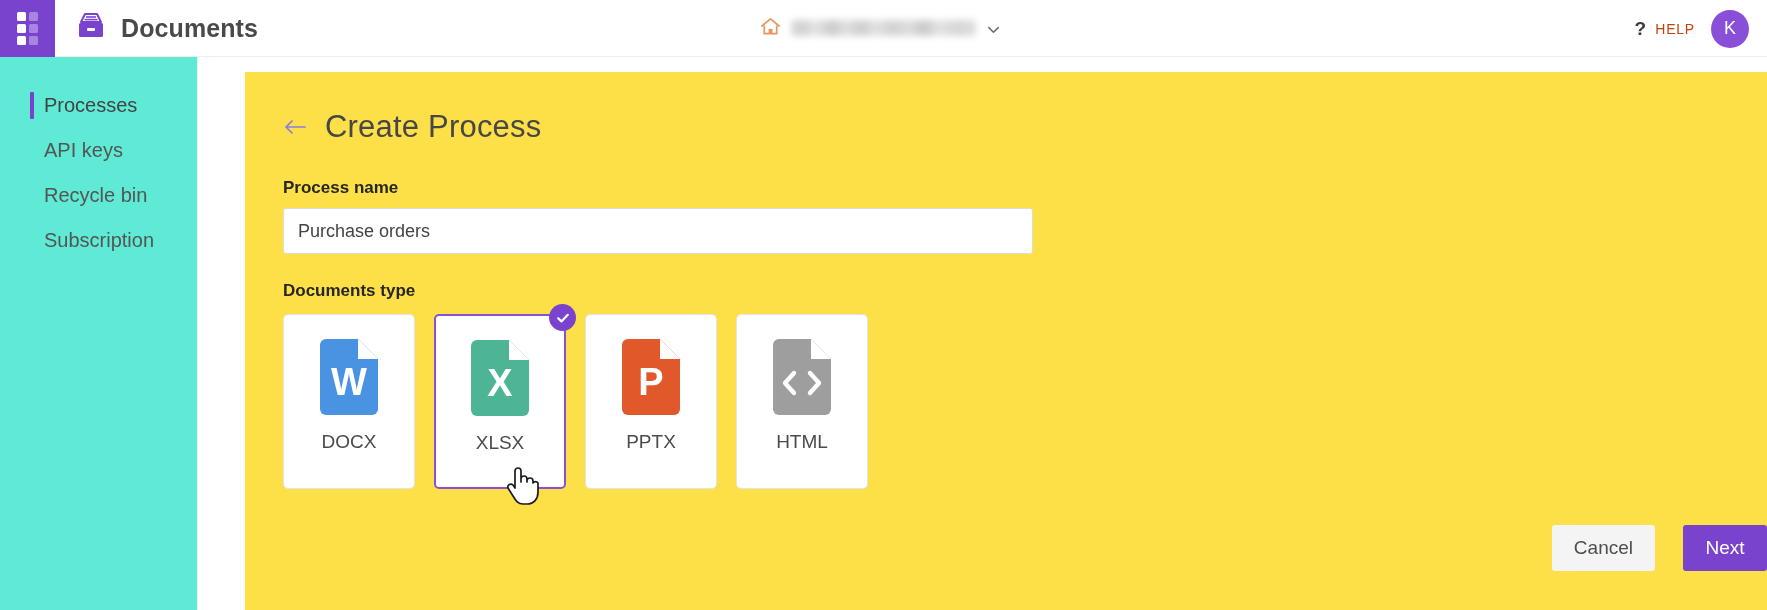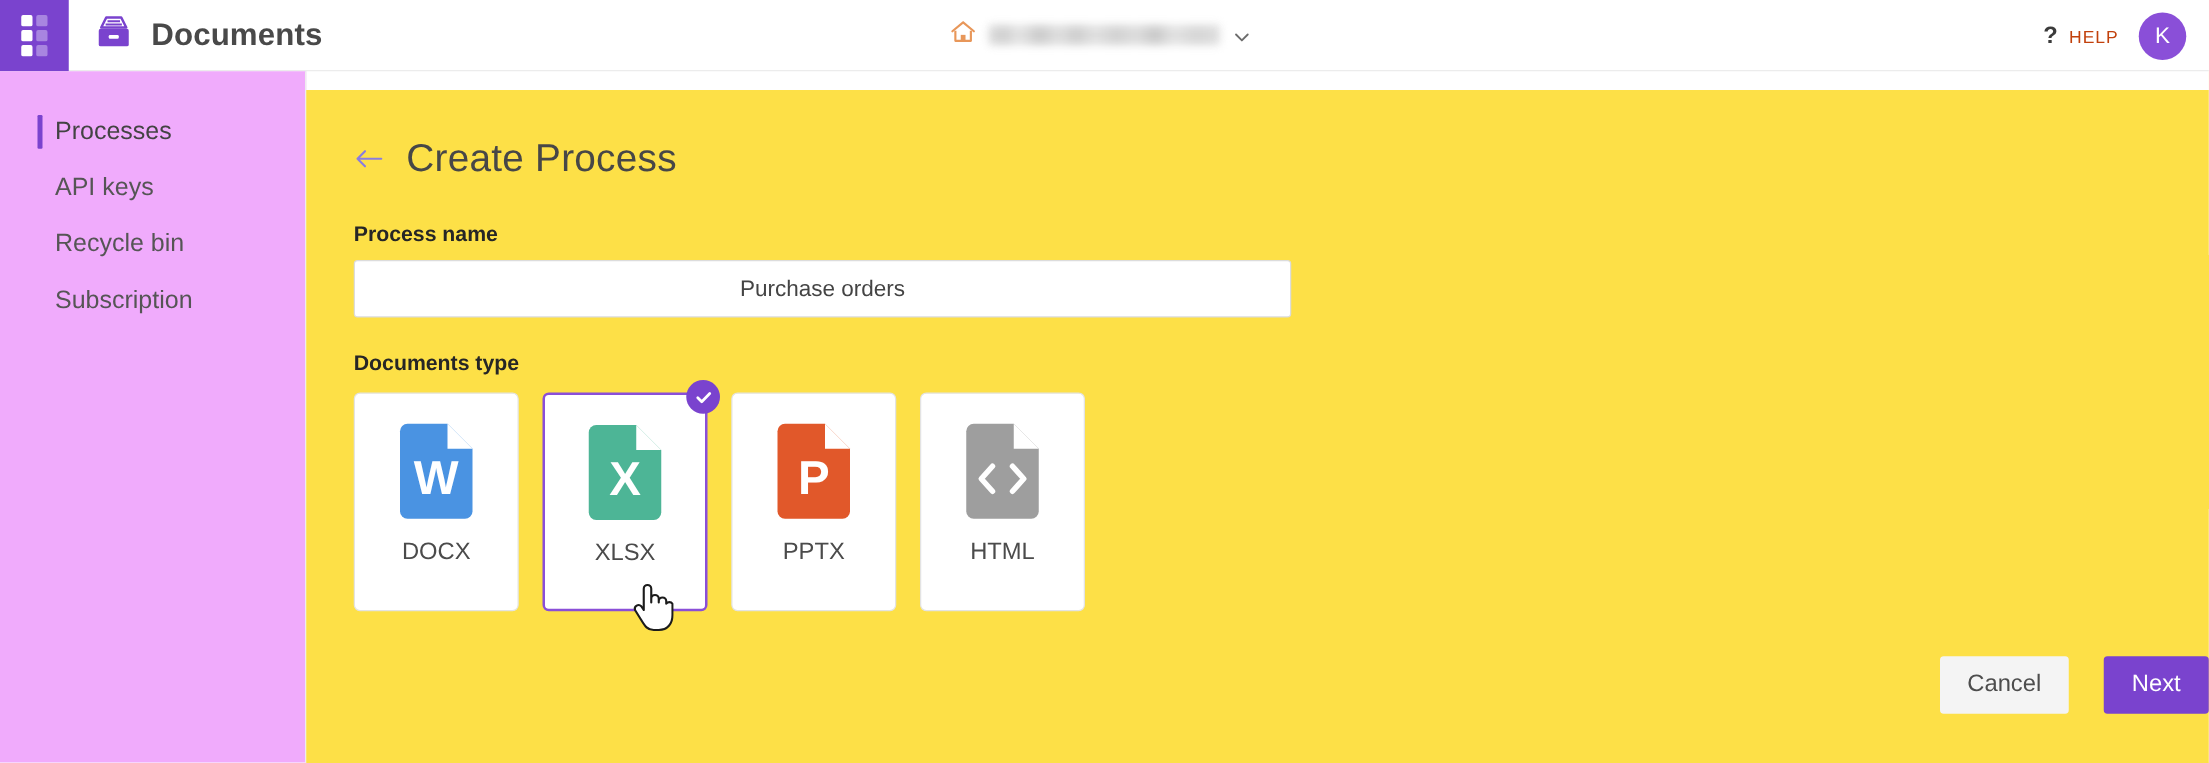--- a/index.html
+++ b/index.html
@@ -71,22 +71,22 @@
   #avatar {
     width: 38px; height: 38px; border-radius: 50%;
     background: #8a4fd8; color: #fff;
     display: flex; align-items: center; justify-content: center;
     font-size: 18px; cursor: pointer;
   }
 
   
   #sidebar {
     position: absolute; top: 57px; left: 0;
-    width: 245px; height: 553px;
-    background: #f0abfc;
+    width: 198px; height: 553px;
+    background: #5eead4;
     border-right: 1px solid #ededed;
     padding-top: 26px;
   }
   .nav-item {
     position: relative;
     height: 45px;
     display: flex; align-items: center;
     padding-left: 44px;
     font-size: 20px; color: #555555; font-weight: 400;
     cursor: pointer;
@@ -113,21 +113,20 @@
   }
   #process-name-input {
     display: block; margin-left: 38px;
     width: 750px; height: 46px;
     border: 1px solid #dcdcdc; border-radius: 3px;
     background: #fff;
     font-family: "Liberation Sans", sans-serif;
     font-size: 18px; color: #444;
     padding: 0 14px;
     outline: none;
-    text-align: center;
   }
 
   #label-template { margin-top: 27px; }
 
   #cards {
     display: flex; gap: 19px;
     margin: 13px 0 0 38px;
   }
   .tcard {
     position: relative;

